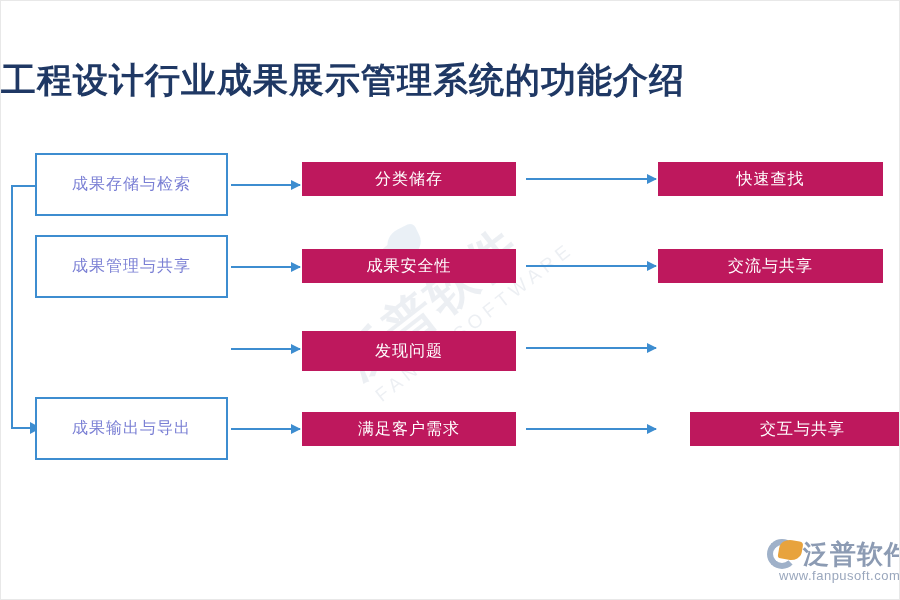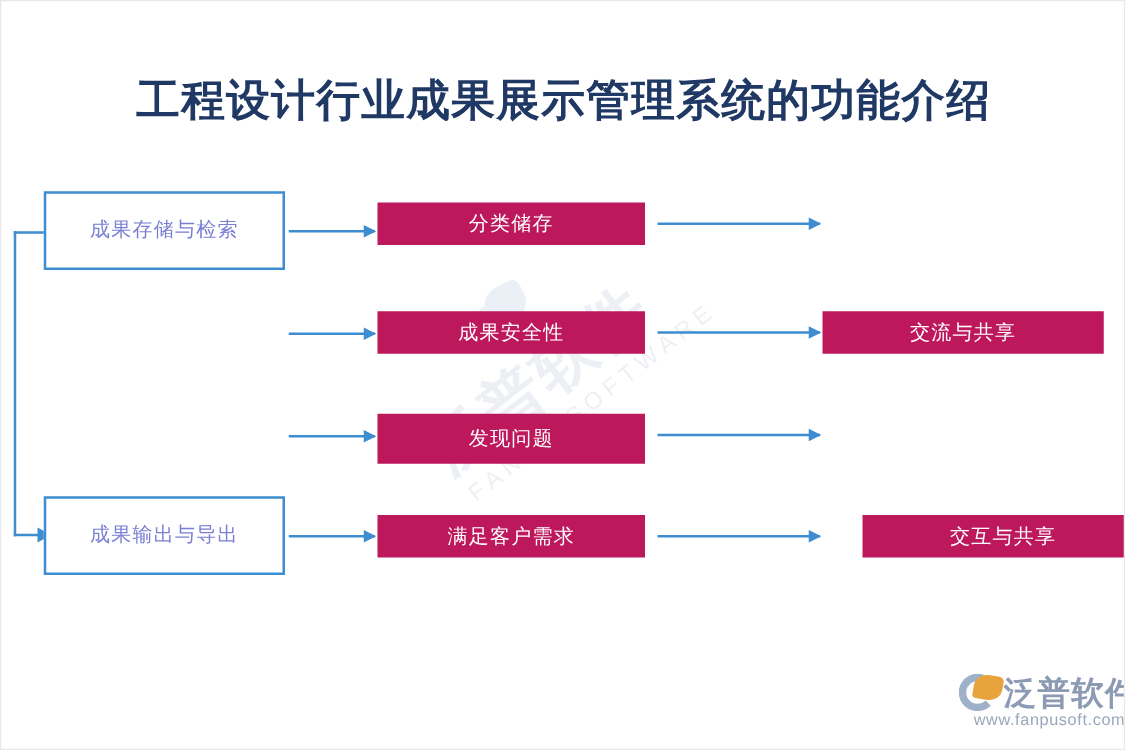--- a/index.html
+++ b/index.html
@@ -17,21 +17,21 @@
     overflow: hidden;
     font-family: "Liberation Sans", "DejaVu Sans", sans-serif;
   }
 
   
   #page-title {
     position: absolute;
     left: 0;
     top: 56px;
     width: 900px;
-    text-align: center;
+    text-align: left;
     font-family: "Liberation Sans", "DejaVu Sans", sans-serif;
     font-size: 35px;
     font-weight: bold;
     letter-spacing: 1px;
     color: #1f3864;
     white-space: nowrap;
   }
 
   
   #watermark {
@@ -235,21 +235,27 @@
     <div class="bracket-arrowhead" style="left:29px; top:421px;"></div>
 
     <div class="box-outline" style="left:34px; top:152px; width:193px; height:63px;">
       <span>成果存储与检索</span>
     </div>
     <div class="arrow" style="left:230px; top:183px; width:69px;"></div>
     <div class="box-filled" style="left:301px; top:161px; width:214px; height:34px;">
       <span>分类储存</span>
     </div>
     <div class="arrow" style="left:525px; top:177px; width:130px;"></div>
-
+    <div class="box-filled" style="left:657px; top:161px; width:225px; height:34px;">
+      <span>快速查找</span>
+    </div>
+
+    <div class="box-outline" style="left:34px; top:234px; width:193px; height:63px;">
+      <span>成果管理与共享</span>
+    </div>
     <div class="arrow" style="left:230px; top:265px; width:69px;"></div>
     <div class="box-filled" style="left:301px; top:248px; width:214px; height:34px;">
       <span>成果安全性</span>
     </div>
     <div class="arrow" style="left:525px; top:264px; width:130px;"></div>
     <div class="box-filled" style="left:657px; top:248px; width:225px; height:34px;">
       <span>交流与共享</span>
     </div>
 
     <div class="arrow" style="left:230px; top:347px; width:69px;"></div>

